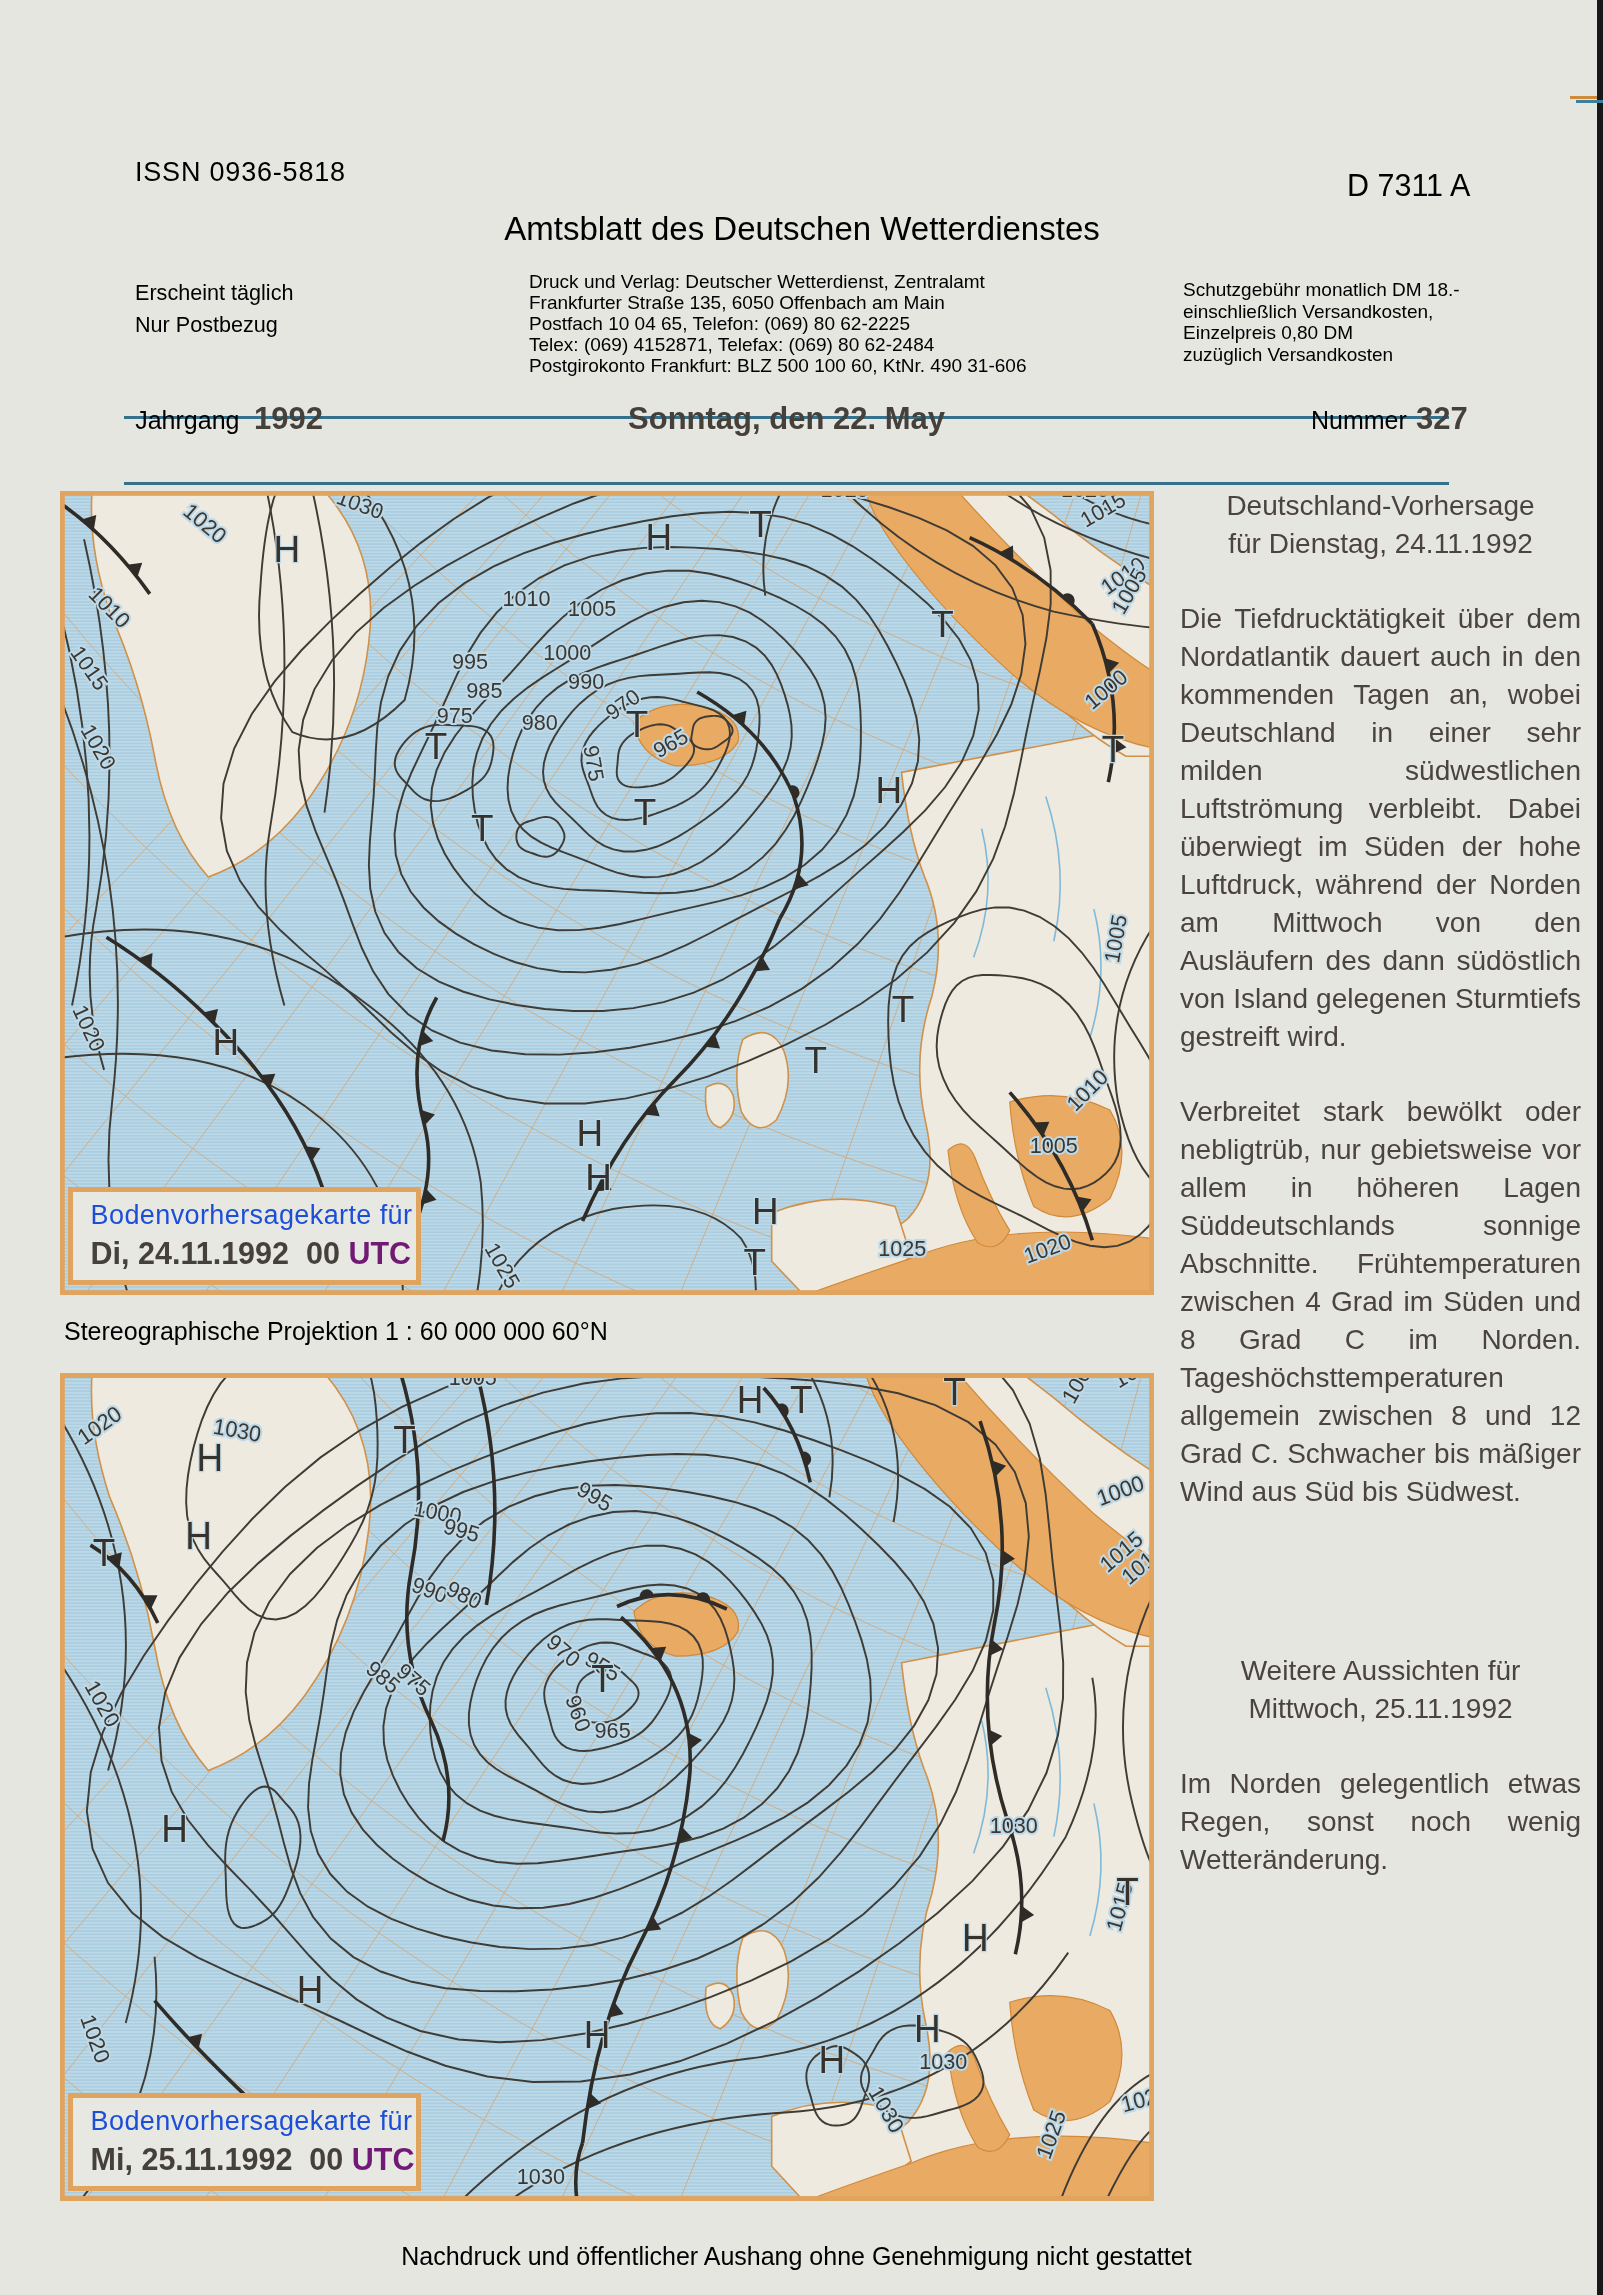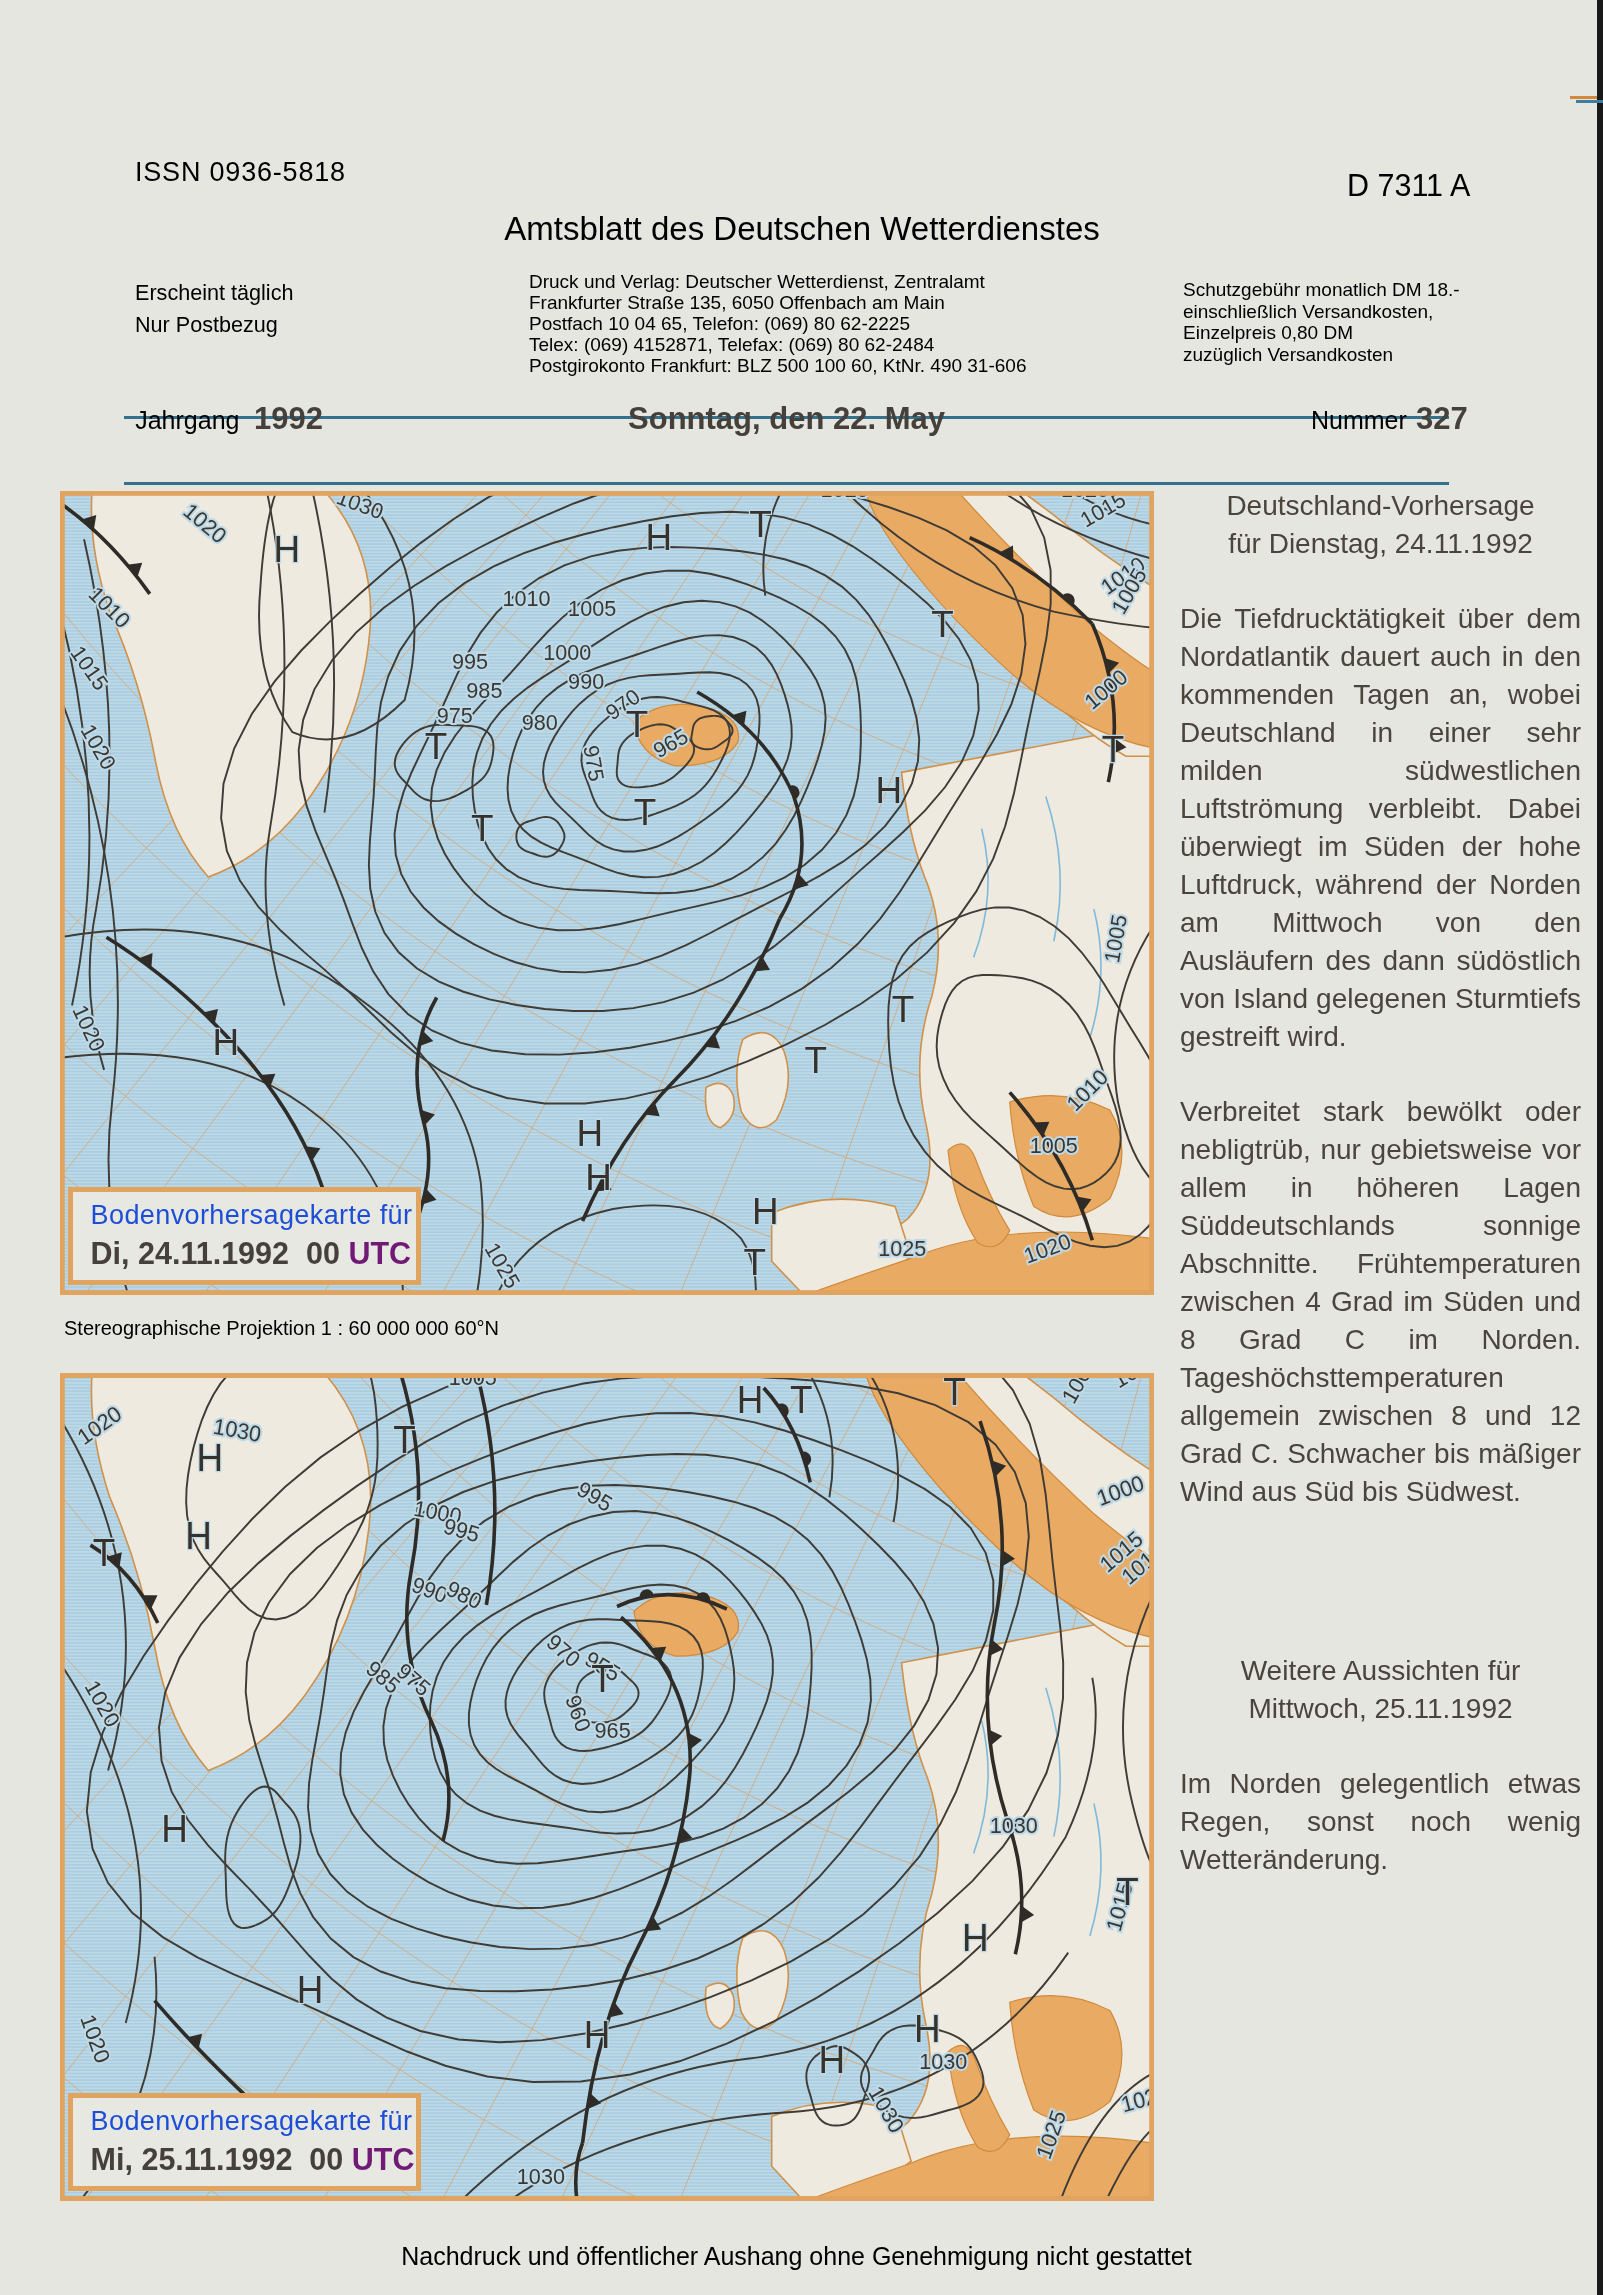--- a/index.html
+++ b/index.html
@@ -27,21 +27,21 @@
   #map1{left:60px;top:491px;width:1094px;height:804px;}
   #map2{left:60px;top:1373px;width:1094px;height:828px;}
   .map-box svg{position:absolute;left:0;top:0;width:100%;height:100%;}
   .caption-box{position:absolute;left:8px;border:5.6px solid #e1a45f;background:#e7e8e2;
                width:325px;padding:8px 0 9.6px 17.6px;z-index:5;}
   #cap1{top:696px;}
   #cap2{top:720px;}
   .cap-l1{font-size:27px;color:#1d4ed8;letter-spacing:0.4px;}
   .cap-l2{font-size:30.5px;font-weight:bold;color:#46403a;margin-top:4.8px;}
   .cap-l2 .utc{color:#701a75;}
-  #proj-note{left:64px;top:1317px;font-size:20px;}
+  #proj-note{left:64px;top:1317px;font-size:25px;}
   #forecast{left:1180px;top:487px;width:401px;font-size:28px;line-height:38px;}
   .fc-heading{text-align:center;}
   .fc-para{text-align:justify;margin-top:37px;}
   #fc-h2{margin-top:141px;}
   #fc-p3{margin-top:37px;}
   #footer{left:0;right:11.2px;top:2242px;text-align:center;font-size:25px;}
   #edge-strip{right:0;top:0;width:7.2px;height:100%;background:#181818;}
   #edge-dash-orange{left:1570px;top:96px;width:27px;height:3.2px;background:#d08a3a;}
   #edge-dash-blue{left:1576px;top:100px;width:27px;height:3.2px;background:#3c7ea0;}
 </style>

